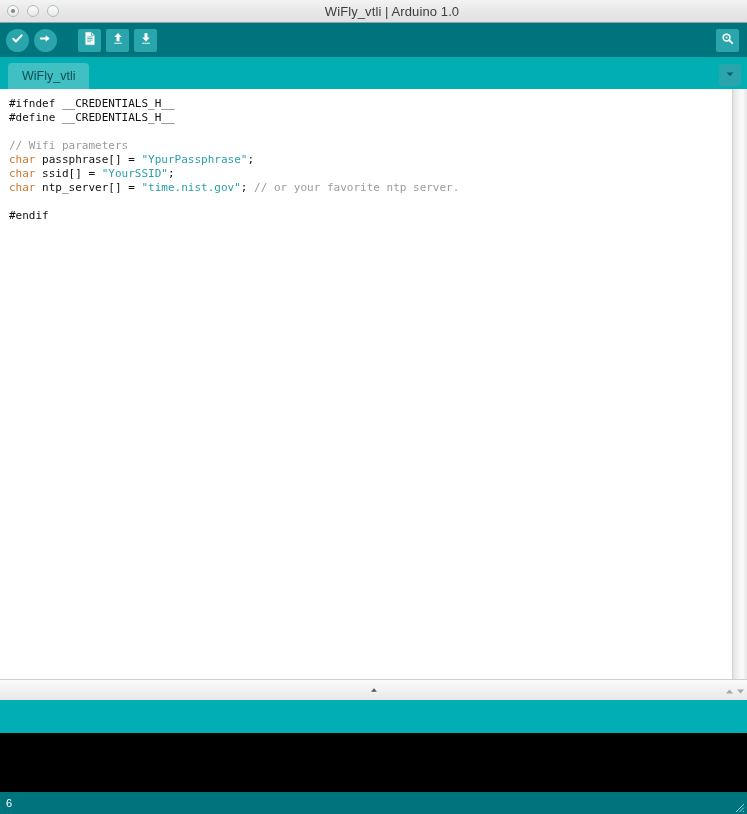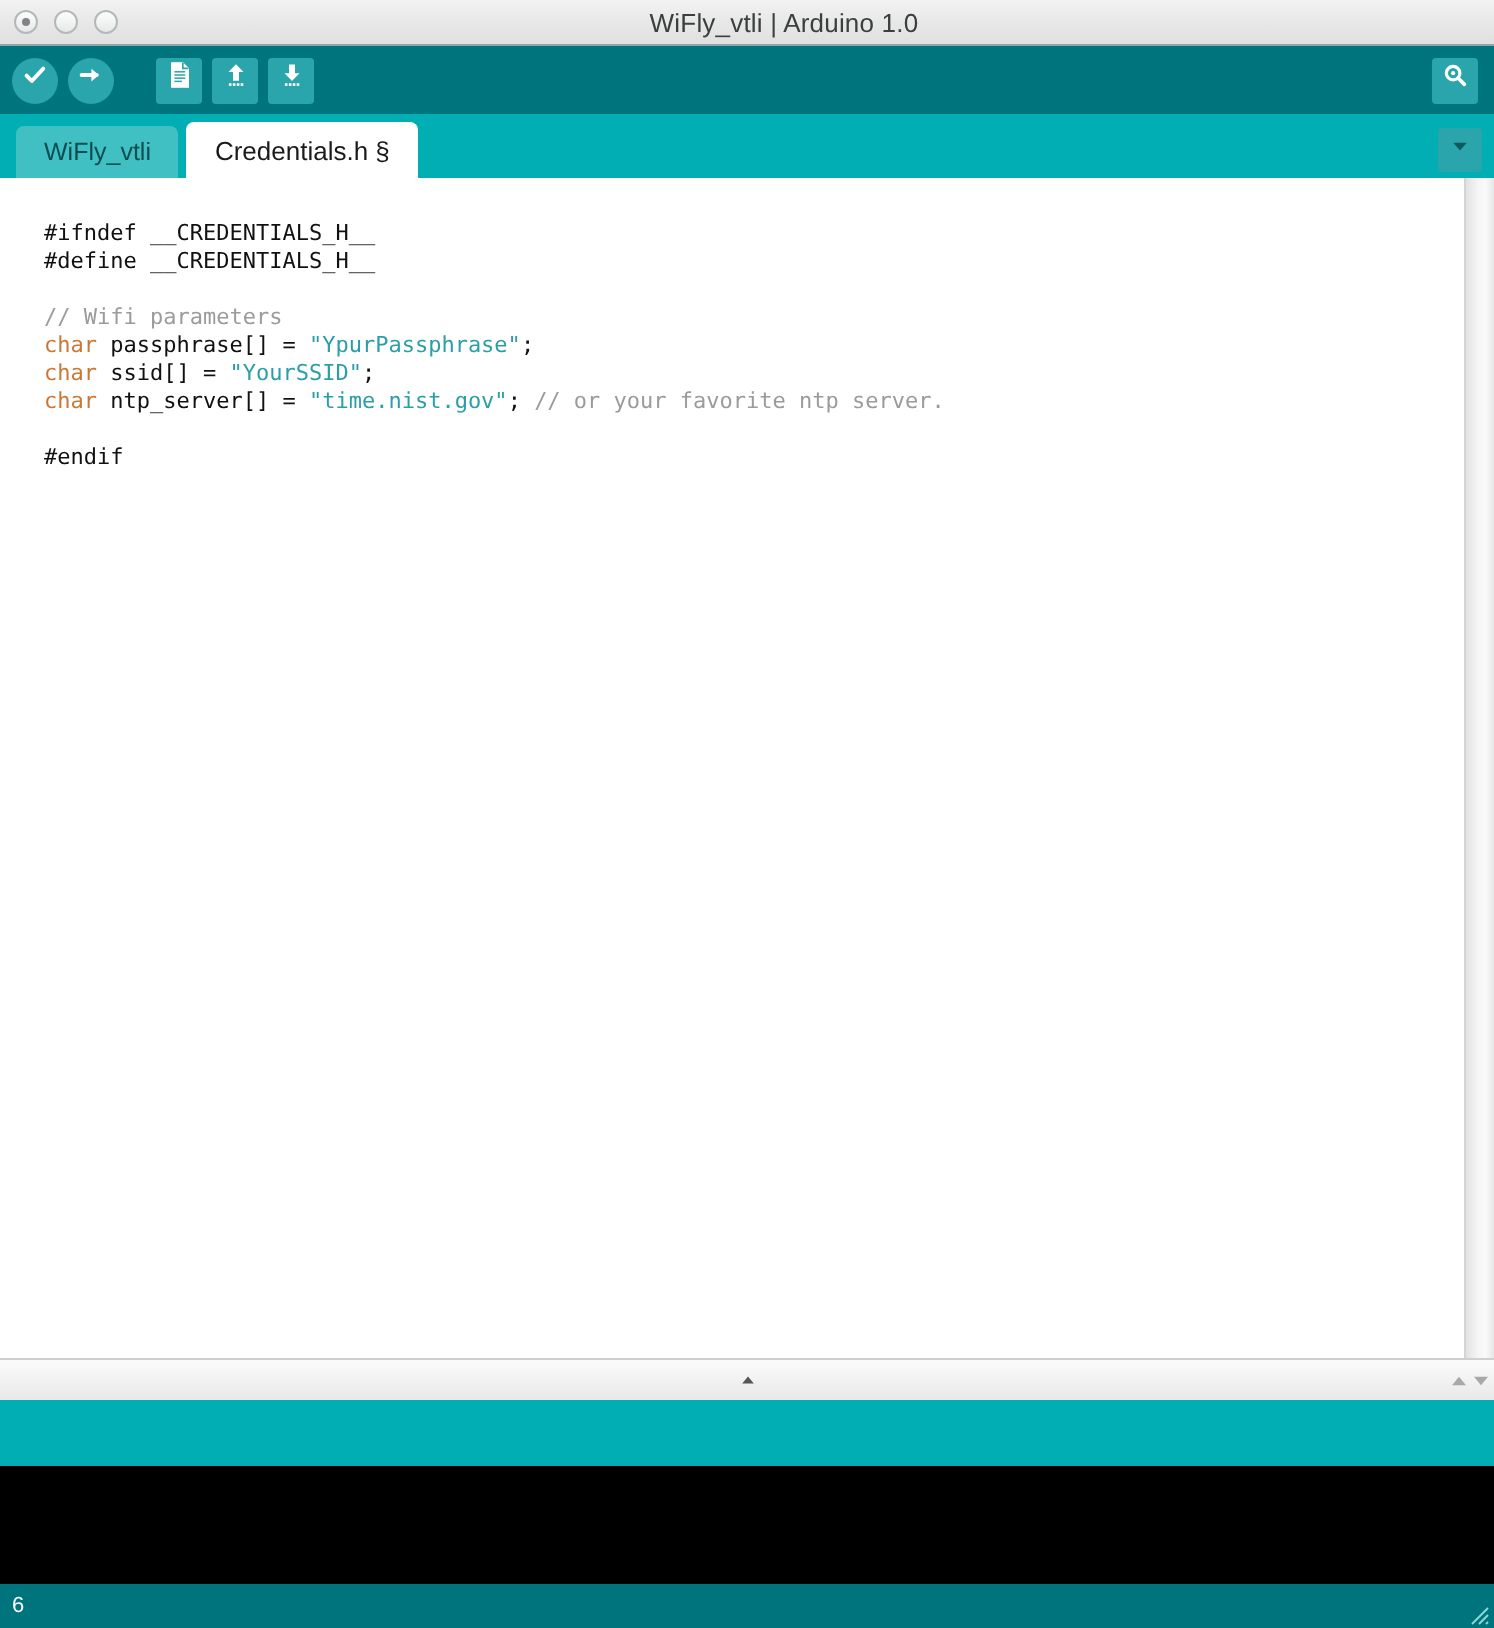--- a/index.html
+++ b/index.html
@@ -121,21 +121,21 @@
     align-items: flex-end;
     padding: 0 0 0 8px;
     box-sizing: border-box;
     position: relative;
   }
   .tab {
     height: 26px;
     display: flex;
     align-items: center;
     padding: 0 14px;
-    margin-right: 4px;
+    margin-right: 16px;
     background: #41c0c4;
     color: #0b4e52;
     font-size: 12.5px;
     border-radius: 4px 4px 0 0;
     cursor: pointer;
     white-space: nowrap;
     font-family: "Liberation Sans", sans-serif;
   }
   .tab.active {
     background: #ffffff;
@@ -166,21 +166,21 @@
     min-height: 0;
   }
   .editor {
     flex: 1 1 auto;
     position: relative;
     overflow: hidden;
     padding: 4px 0 0 5px;
     box-sizing: border-box;
   }
   .code {
-    margin: 17px;
+    margin: 4px;
     font-family: "DejaVu Sans Mono", monospace;
     font-size: 11px;
     line-height: 14px;
     color: #111111;
     white-space: pre;
   }
   .tok-pre   { color: #111111; }
   .tok-kw    { color: #cc7832; }
   .tok-str   { color: #2a9fa8; }
   .tok-cmt   { color: #9b9b9b; }
@@ -369,23 +369,20 @@
           <path d="M9.9 9.9 L13 13" stroke="#ffffff" stroke-width="1.9" stroke-linecap="round"></path>
         </svg>
       </span>
     </div>
   </div>
 
   <div class="tabbar">
     <div class="tab">
       <span>WiFly_vtli</span>
     </div>
-    <div class="tab active">
-      <span>Credentials.h §</span>
-    </div>
 
     <div class="tab-menu-btn">
       <span>
         <svg width="12" height="12" viewBox="0 0 12 12">
           <path d="M2.6 4.4 L6 8.2 L9.4 4.4 Z" fill="#0d5b61"></path>
         </svg>
       </span>
     </div>
   </div>
 

